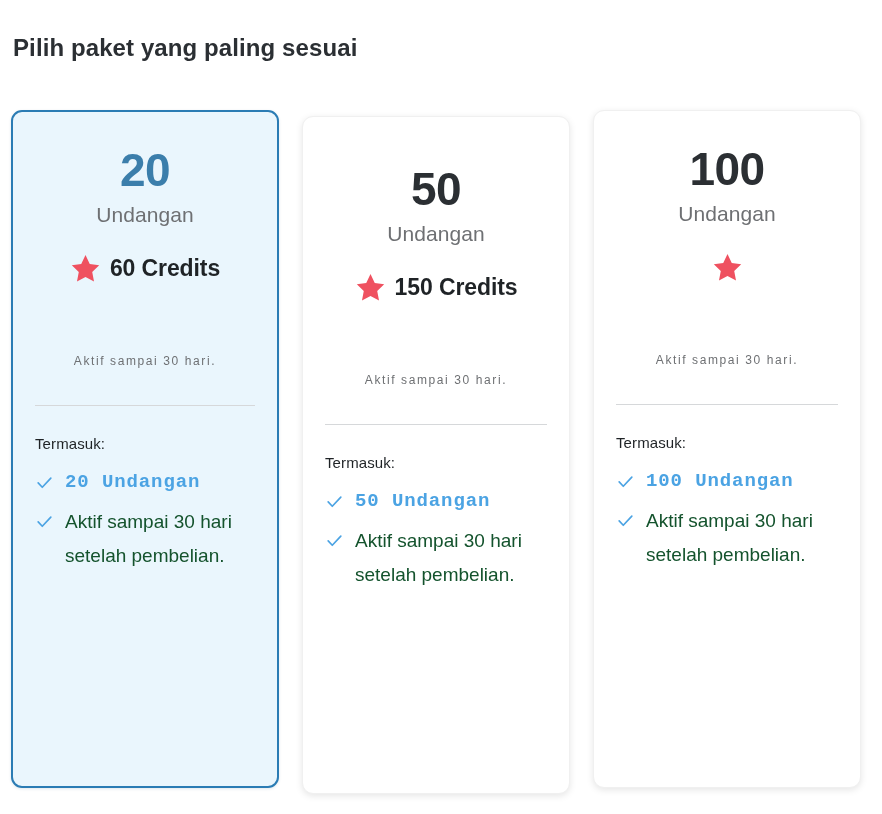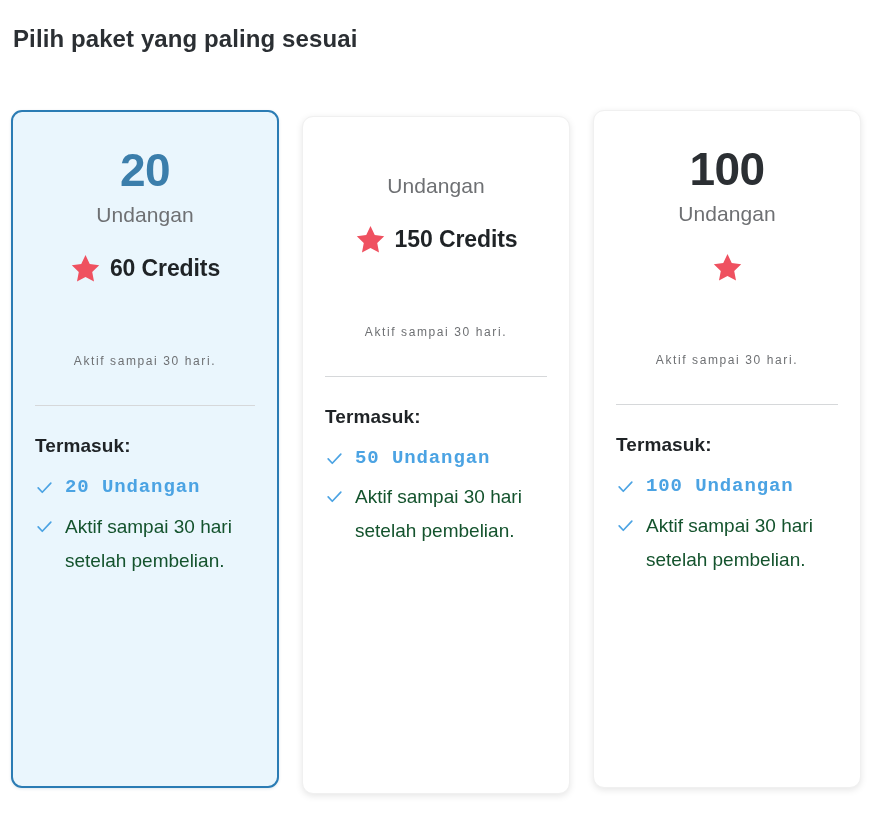--- a/index.html
+++ b/index.html
@@ -15,21 +15,21 @@
   .page {
     position: relative;
     width: 882px;
     height: 814px;
     background: #ffffff;
   }
 
   .page-title {
     position: absolute;
     left: 13px;
-    top: 25px;
+    top: 34px;
     font-size: 24px;
     font-weight: bold;
     color: #2b2f33;
     letter-spacing: 0.1px;
     white-space: nowrap;
   }
 
   .cards-row {
     position: absolute;
     left: 0px;
@@ -134,22 +134,22 @@
   }
 
   .divider {
     height: 1px;
     background: #d6d8da;
     margin-top: 34px;
     margin-bottom: 0;
   }
 
   .included-title {
-    font-size: 19px;
-    font-weight: bold;
+    font-size: 15px;
+    font-weight: normal;
     color: #1f2326;
     margin-top: 29px;
     letter-spacing: 0.1px;
   }
 
   .feature-list {
     list-style: none;
     margin-top: 14px;
   }
 
@@ -217,20 +217,21 @@
         <li class="feature-item">
           <svg class="check-icon" viewBox="0 0 24 24">
             <path d="M4 12.5l5.2 5.5L20 6.5" fill="none" stroke="#4ba3e3" stroke-width="2.1" stroke-linecap="round" stroke-linejoin="round"></path>
           </svg>
           <span class="feature-text">Aktif sampai 30 hari setelah pembelian.</span>
         </li>
       </ul>
     </div>
 
     <div class="card plain-b">
+      <div class="qty">50</div>
       <div class="qty-label">Undangan</div>
 
       <div class="credits-row">
         <svg class="star-icon" viewBox="0 0 24 24">
           <path d="M12 1.6l3.3 6.9 7.3 1-5.4 5.2 1.4 7.4-6.6-3.6-6.6 3.6 1.4-7.4L1.4 9.5l7.3-1z" fill="#ef5160"></path>
         </svg>
         <span class="credits-text">150 Credits</span>
       </div>
 
       <div class="validity">Aktif sampai 30 hari.</div>

